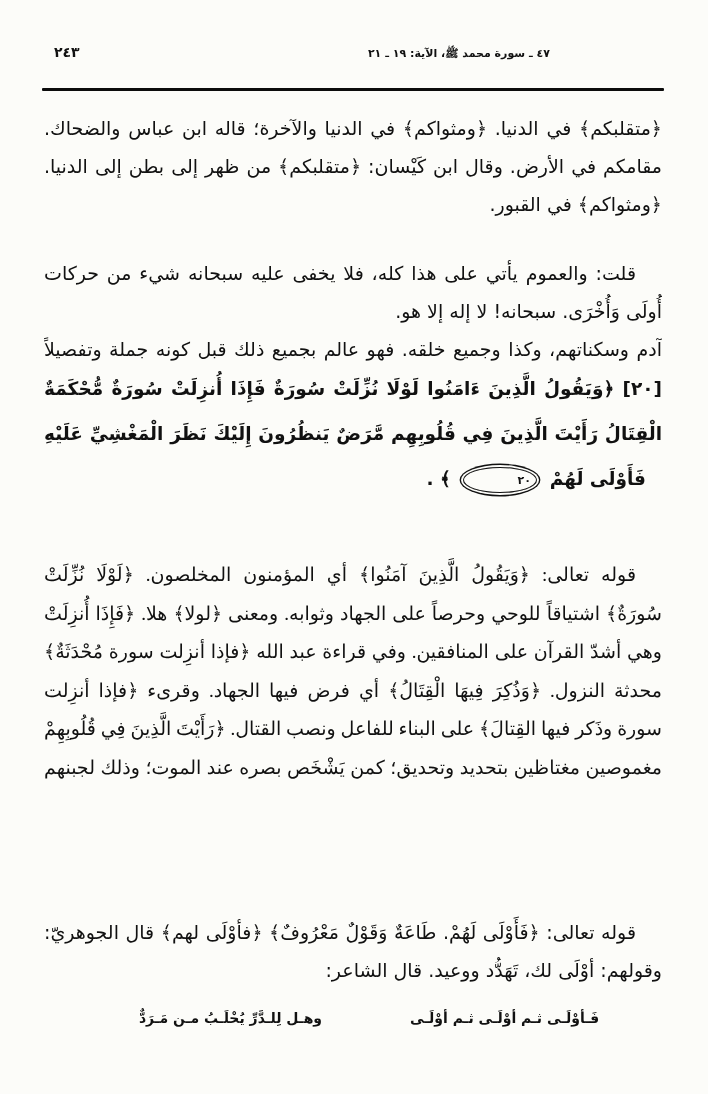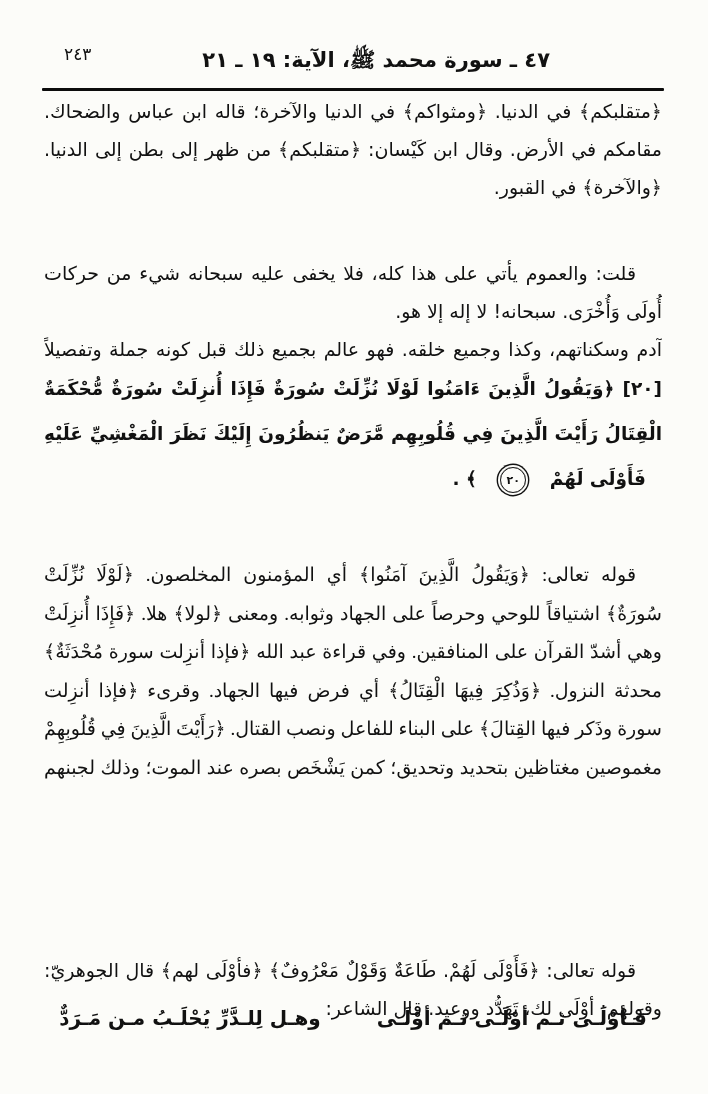--- a/index.html
+++ b/index.html
@@ -11,26 +11,26 @@
   .page{
     position:relative;
     width:708px;height:1094px;
     background:#fcfcf9;
     color:#111;
     direction:rtl;
     overflow:hidden;
   }
   
   .pagenum{
-    position:absolute;top:44px;left:64px;
-    font-size:17px;font-weight:normal;letter-spacing:2px;
+    position:absolute;top:44px;left:54px;
+    font-size:14px;font-weight:bold;letter-spacing:2px;
   }
   .running-header{
     position:absolute;top:47px;right:158px;
-    font-size:21px;font-weight:bold;
+    font-size:11px;font-weight:bold;
     white-space:nowrap;
   }
   .header-rule{
     position:absolute;top:88px;left:42px;right:44px;
     height:3px;background:#0c0c0c;border-radius:1px;
   }
   
   .block{position:absolute;right:46px;left:44px;}
   .block p{margin:0;padding:0;}
   .t{
@@ -46,54 +46,56 @@
     font-size:18.5px;line-height:45px;height:45px;
   }
   .verse .end{padding-right:16px;}
   .medallion{
     display:inline-flex;align-items:center;justify-content:center;
     width:24px;height:24px;border-radius:50%;
     border:1.5px solid #111;
     box-shadow:0 0 0 2px #fcfcf9, 0 0 0 3.4px #111;
     font-size:11px;font-weight:bold;line-height:1;
     vertical-align:middle;
-    margin:0 17px;
+    margin:0 6px;
+    padding-left:48px;
   }
   
   .poem{
     display:flex;flex-direction:row;justify-content:center;
     gap:56px;
   }
   .poem .hem{
-    font-size:20px;font-weight:bold;line-height:34px;
+    font-size:14px;font-weight:bold;line-height:34px;
     white-space:nowrap;
+    margin-left:32px;
   }
   
-  #para1{top:92px;}
+  #para1{top:109px;}
   #para2{top:254px;}
   #verse20{top:366px;}
   #verse21{top:497px;}
   #commentary{top:556px;font-family:Liberation Serif, serif;}
-  #para4{top:913px;margin-top:38px;}
+  #para4{top:913px;}
   #poem{top:1001px;}
   #commentary .t{line-height:38.5px;height:38.5px;}
 </style>
 </head>
 <body>
 
 <div class="page">
 
   <div class="pagenum">٢٤٣</div>
   <div class="running-header">٤٧ ـ سورة محمد ﷺ، الآية: ١٩ ـ ٢١</div>
   <div class="header-rule"></div>
 
   <div class="block" id="para1">
     <p class="t j">﴿متقلبكم﴾ في الدنيا.  ﴿ومثواكم﴾ في الدنيا والآخرة؛ قاله ابن عباس والضحاك.</p>
     <p class="t j">مقامكم في الأرض. وقال ابن كَيْسان: ﴿متقلبكم﴾ من ظهر إلى بطن إلى الدنيا.</p>
-    <p class="t r">﴿والآخرة﴾ في القبور.</p>
+    <p class="t r">﴿ومثواكم﴾ في القبور.</p>
   </div>
 
   <div class="block" id="para2">
     <p class="t j indent">قلت: والعموم يأتي على هذا كله، فلا يخفى عليه سبحانه شيء من حركات بني</p>
     <p class="t r">أُولَى وَأُخْرَى. سبحانه! لا إله إلا هو.</p>
     <p class="t j">آدم وسكناتهم، وكذا وجميع خلقه. فهو عالم بجميع ذلك قبل كونه جملة وتفصيلاً</p>
   </div>
 
   <div class="block verse" id="verse20">
     <p class="t j">[٢٠] ﴿وَيَقُولُ الَّذِينَ ءَامَنُوا لَوْلَا نُزِّلَتْ سُورَةٌ فَإِذَا أُنزِلَتْ سُورَةٌ مُّحْكَمَةٌ وَذُكِرَ فِيهَا</p>

